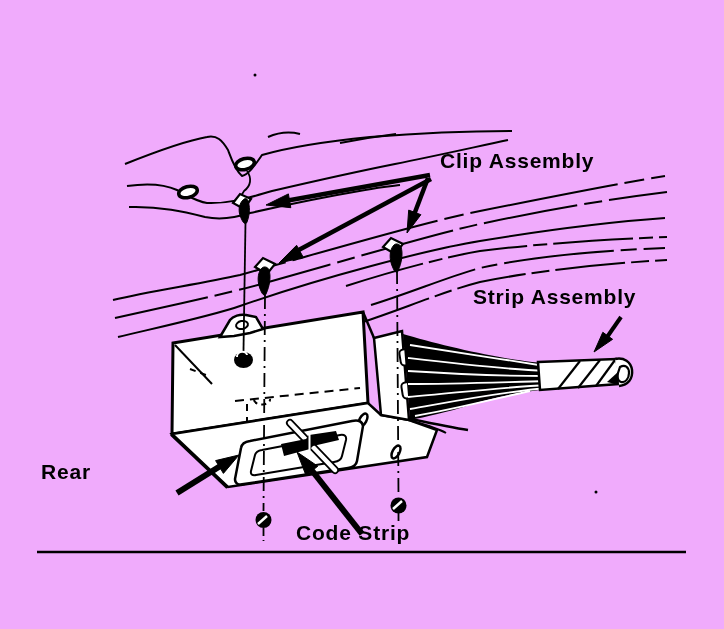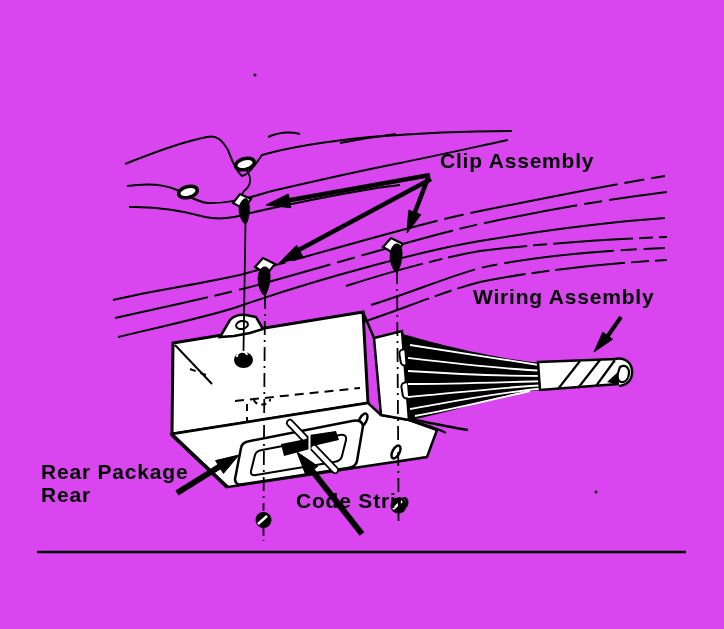--- a/index.html
+++ b/index.html
@@ -1,24 +1,24 @@
 <!DOCTYPE html>
 <html><head>
 <meta charset="utf-8">
 <style>
   html,body{margin:0;padding:0;background:#fff;}
-  #figure{position:relative;width:724px;height:629px;background:#d946ef;overflow:hidden;
+  #figure{position:relative;width:724px;height:629px;background:#f0abfc;overflow:hidden;
           font-family:"Liberation Sans",sans-serif;}
   #figure svg{position:absolute;left:0;top:0;}
   .label{position:absolute;font-weight:bold;font-size:21px;line-height:22.5px;
          letter-spacing:0.8px;color:#000;white-space:nowrap;}
   #label-clip{left:440px;top:150px;}
   #label-wiring{left:473px;top:286px;}
   #label-codecard{left:41px;top:461px;}
-  #label-codestrip{left:296px;top:490px;}
+  #label-codestrip{left:296px;top:522px;}
 </style>
 </head>
 <body>
 
 <div id="figure">
 
 <svg width="724" height="629" viewBox="0 0 724 629">
 
   <g stroke="#000" fill="none" stroke-width="2">
 
@@ -178,21 +178,20 @@
     </g>
   </g>
 
   <circle cx="255" cy="75" r="1.5" fill="#000"></circle>
   <circle cx="596" cy="492" r="1.5" fill="#000"></circle>
   <line x1="37" y1="552" x2="686" y2="552" stroke="#000" stroke-width="2.5"></line>
 </svg>
 
   <div class="label" id="label-clip">Clip Assembly</div>
 
-  <div class="label" id="label-wiring">Wiring Assembly</div>
+  <div class="label" id="label-wiring">Strip Assembly</div>
 
   <div class="label" id="label-codecard">
-    <div>Rear Package</div>
     <div>Rear</div>
   </div>
 
   <div class="label" id="label-codestrip">Code Strip</div>
 </div>
 
 </body></html>

